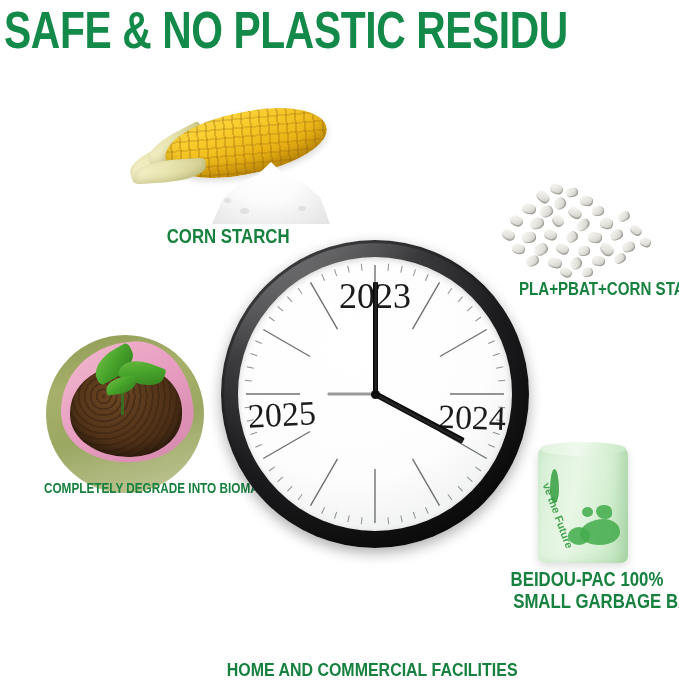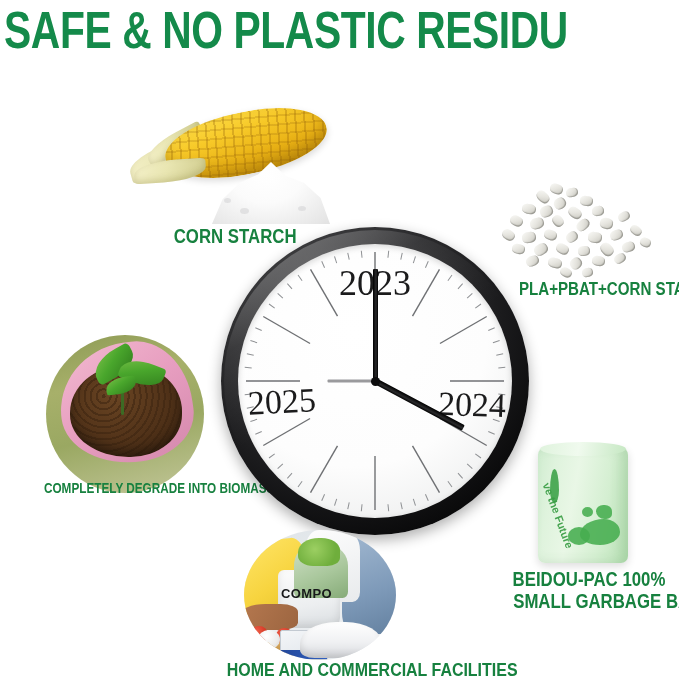--- a/index.html
+++ b/index.html
@@ -36,33 +36,33 @@
     transform-origin: left center;
     white-space: nowrap;
   }
 
   
   .caption {
     position: absolute;
     color: #17813f;
     font-family: "Liberation Sans Narrow", "Liberation Sans", sans-serif;
     font-weight: bold;
-    text-align: right;
+    text-align: center;
     line-height: 1.12;
     white-space: nowrap;
     letter-spacing: 0px;
   }
   .caption .ln { display: block; }
   .squeeze { display: inline-block; transform: scaleX(0.84); transform-origin: center; }
 
   
   .clock-wrap {
     position: absolute;
     left: 221px;
-    top: 227px;
+    top: 240px;
     width: 308px;
     height: 308px;
   }
   .clock-body {
     position: absolute;
     inset: 0;
     border-radius: 50%;
     background:
       radial-gradient(circle at 38% 30%, #6b6b6d 0%, #3b3b3d 26%, #1c1c1e 55%, #0a0a0b 78%, #141416 100%);
     box-shadow: 0 5px 14px rgba(0,0,0,0.32);
@@ -478,38 +478,20 @@
       <div class="year year-left">2025</div>
       <div class="year year-right">2024</div>
 
       <div class="hand hand-second"></div>
       <div class="hand hand-hour"></div>
       <div class="hand hand-minute"></div>
       <div class="hand-cap"></div>
     </div>
   </div>
 
-  <div class="photo-circle compost-photo">
-    <div class="cp-person-yellow"></div>
-    <div class="cp-jeans"></div>
-    <div class="cp-shirt"></div>
-    <div class="cp-bin"></div>
-    <div class="cp-greenbag"></div>
-    <div class="cp-lettuce"></div>
-    <div class="cp-bin-label">COMPO</div>
-    <div class="cp-arm-skin"></div>
-    <div class="cp-board"></div>
-    <div class="cp-tomato" style="left:6px;top:96px;width:18px;height:17px;"></div>
-    <div class="cp-tomato" style="left:32px;top:98px;width:17px;height:16px;"></div>
-    <div class="cp-onion"></div>
-    <div class="cp-pack">
-      <div class="cp-pack-strip"></div>
-    </div>
-    <div class="cp-appliance"></div>
-  </div>
   <div class="caption" style="left:199px;top:659px;width:242px;font-size:19px;">
     <span class="ln"><span class="squeeze">HOME AND COMMERCIAL FACILITIES</span></span>
   </div>
 
   <div class="bagroll-wrap">
     <div class="bagroll-body">
       <div class="bag-leafmark"></div>
       <div class="bag-blob bag-blob-c"></div>
       <div class="bag-blob bag-blob-d"></div>
       <div class="bag-blob bag-blob-b"></div>

